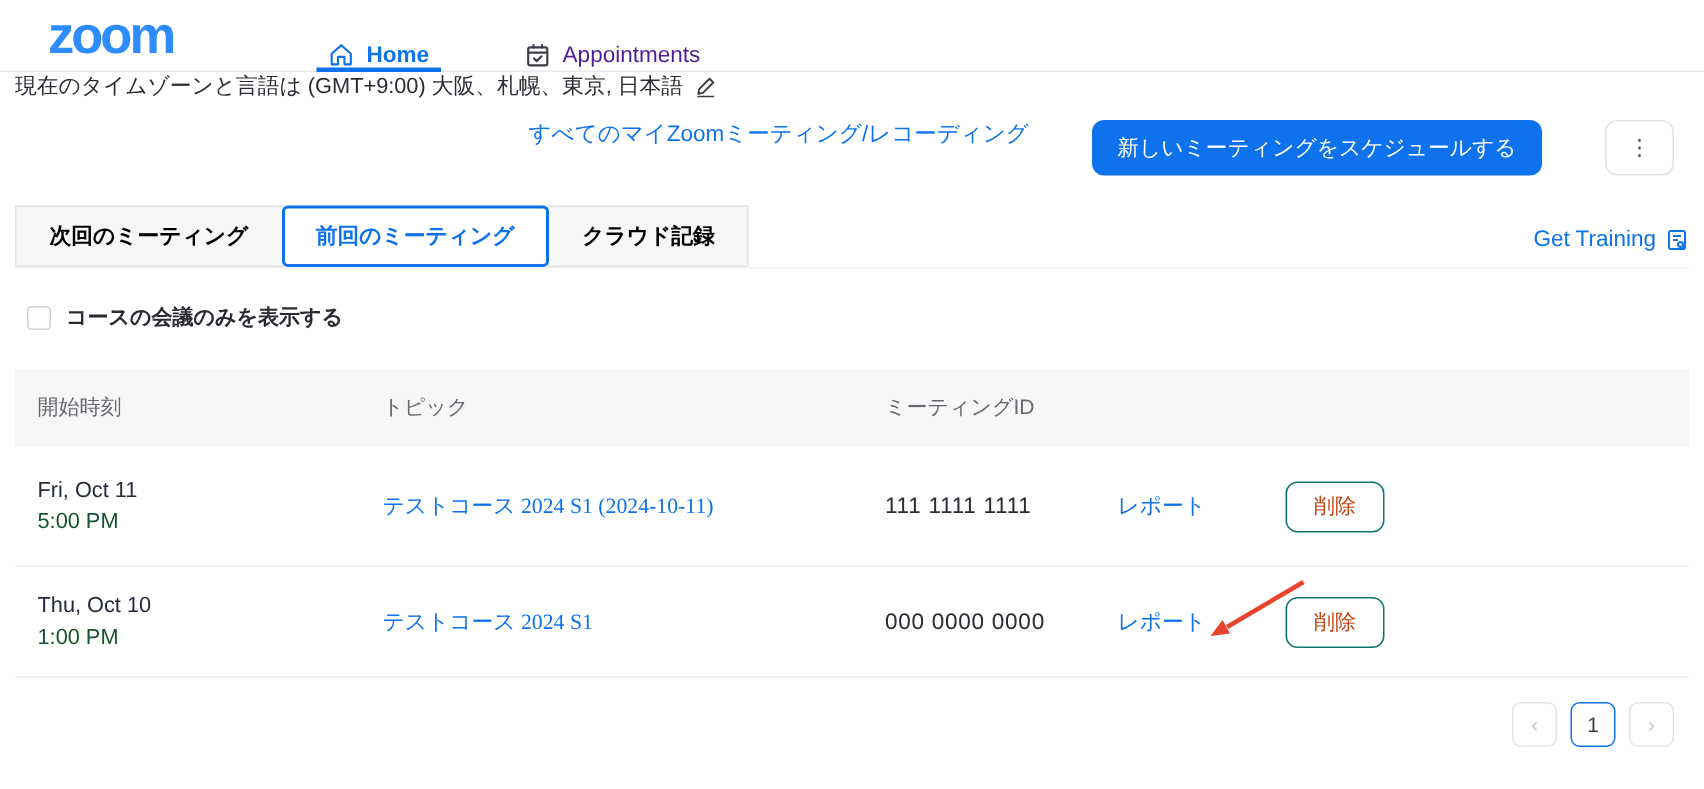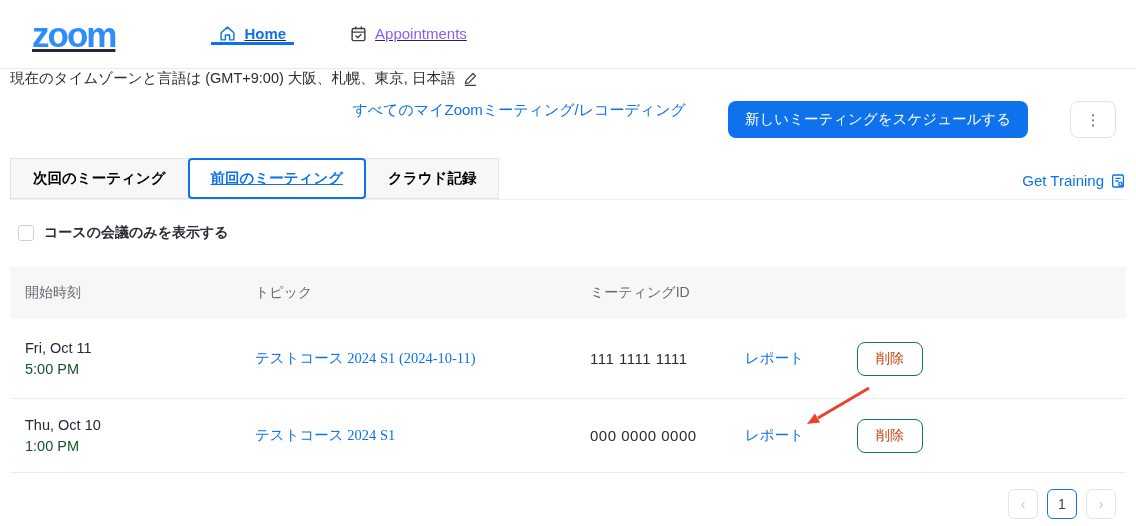--- a/index.html
+++ b/index.html
@@ -4,31 +4,31 @@
 <style>
   * { margin:0; padding:0; box-sizing:border-box; }
   html,body { background:#fff; }
   body {
     width:1136px; height:526px; position:relative; overflow:hidden;
     font-family:"Liberation Sans","DejaVu Sans",sans-serif;
     color:#252a3a; font-size:14px;
   }
   
   .header {
-    height:69px; display:flex; align-items:center;
-    border-bottom:1px solid #e9e9ee; padding-left:32px;text-decoration:underline;
+    height:48px; display:flex; align-items:flex-end;
+    border-bottom:1px solid #e9e9ee; padding-left:32px;
   }
   .logo {
     font-size:35px; font-weight:bold; color:#2d8cff; letter-spacing:-2px;
     align-self:center; margin-right:96px; line-height:1;
   }
   .nav { display:flex; gap:48px; }
   .nav-item {
     display:flex; align-items:center; gap:8px; cursor:pointer;
-    font-size:15px; color:#8b5cf6; border-bottom:3px solid transparent;
+    font-size:15px; color:#4c1d95; border-bottom:3px solid transparent;
     padding:0 8px; margin-bottom:-1px;
   }
   .nav-item.active { color:#0e72ed; border-bottom-color:#0e72ed; font-weight:bold; }
   .nav-item svg { flex:0 0 auto; }
   
   .content { padding:0 10px; }
   .tz-row { margin-top:0; display:flex; align-items:center; gap:8px; font-size:14.5px; color:#2b2b33; }
   .edit-icon { color:#3d3d45; display:inline-flex; cursor:pointer; }
   .actions-row { margin-top:13px; display:flex; justify-content:flex-end; gap:42px; padding-right:10px; }
   .link { color:#0e72ed; cursor:pointer; text-decoration:none; font-size:15px; }
@@ -47,21 +47,21 @@
     border-bottom:1px solid #f0f0f2;
   }
   .tab-group { display:flex; }
   .tab {
     padding:10px 22px; font-weight:bold; font-size:14.5px; cursor:pointer;
     background:#f7f7f8; border:1px solid #e4e4e8; color:#000000;
     margin-right:-1px; position:relative;
   }
   .tab.active {
     background:#fff; border:2px solid #0e72ed; border-radius:4px;
-    color:#0e72ed; z-index:2; padding:9px 21px;text-decoration:underline;
+    color:#0e72ed; z-index:2; padding:9px 21px;
   }
   .training-link { display:flex; align-items:center; gap:6px; padding-bottom:10px; font-size:15px; }
   
   .filter-row { margin-top:24px; display:flex; align-items:center; gap:10px; padding-left:8px; }
   .checkbox {
     width:16px; height:16px; border:1px solid #cfcfd6; border-radius:3px;
     background:#fff; cursor:pointer; flex:0 0 auto;
   }
   .filter-label { font-weight:bold; color:#2b2b33; cursor:pointer; }
   

